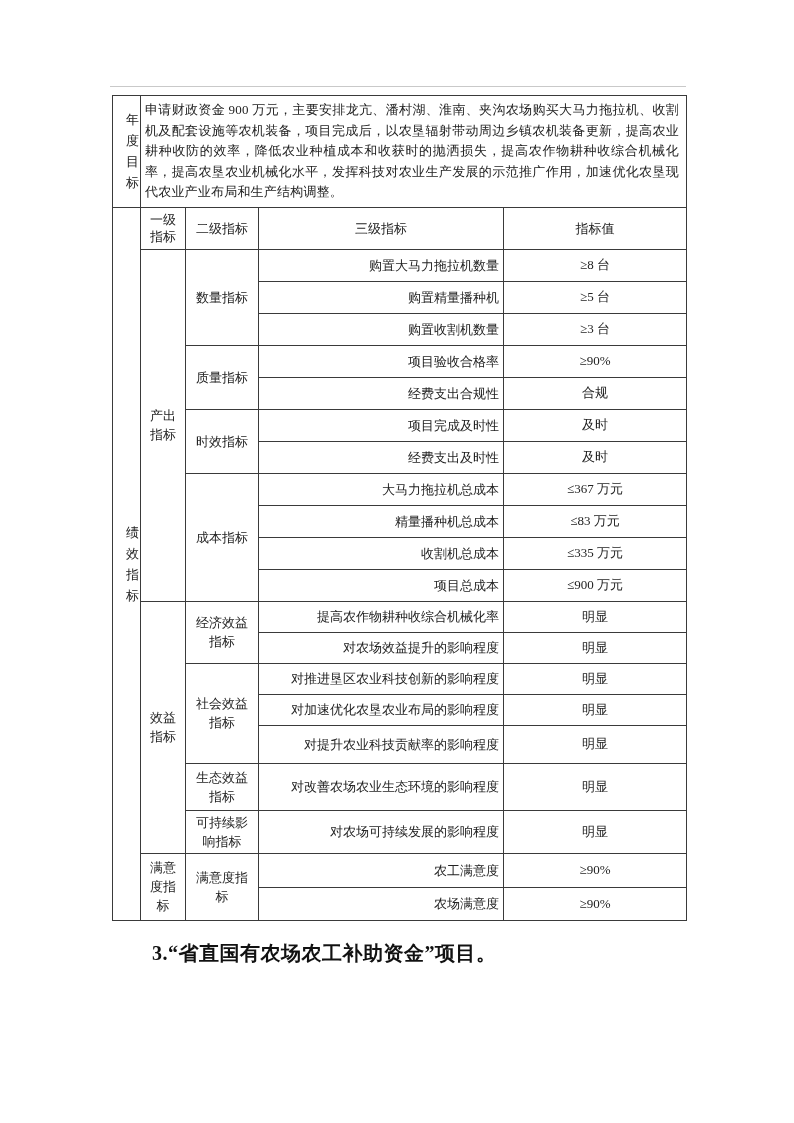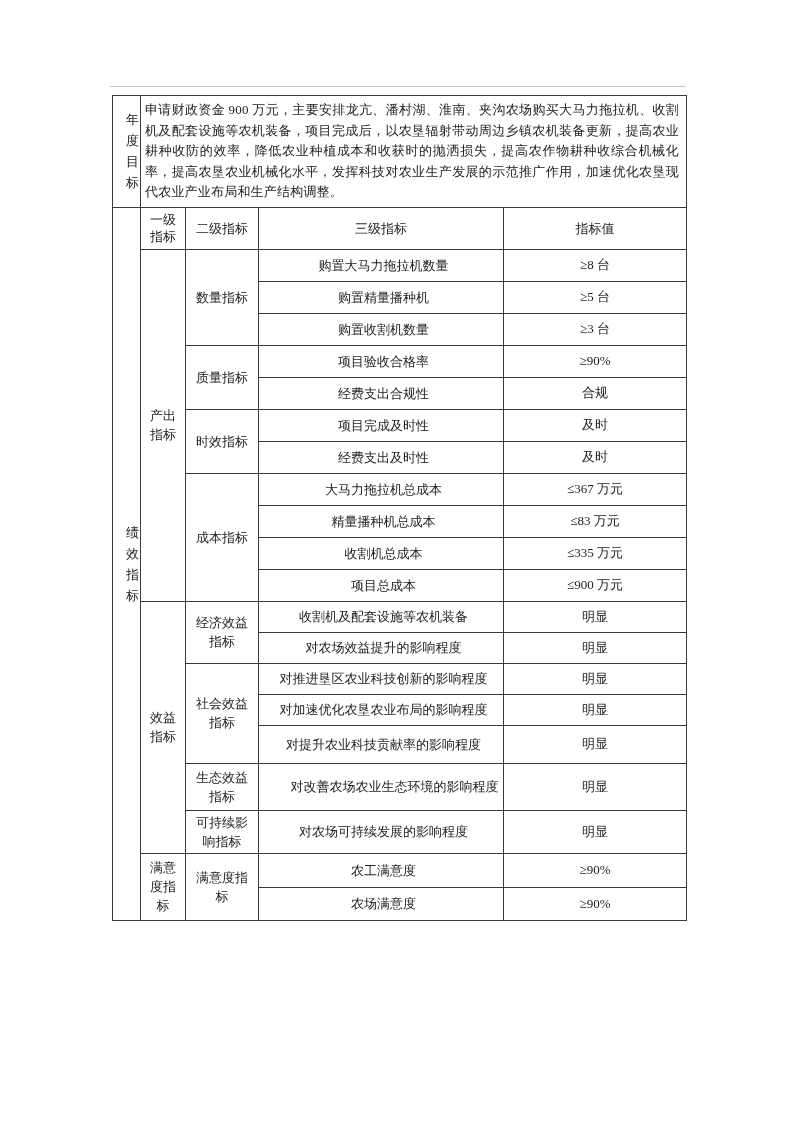--- a/index.html
+++ b/index.html
@@ -55,21 +55,21 @@
     text-align:center;
     padding:2px 4px;
     line-height:19px;
   }
   td.l2 {
     text-align:center;
     padding:2px 4px;
     line-height:19px;
   }
   td.iname {
-    text-align:center;
+    text-align:right;
     padding:2px 4px 2px 9px;
     line-height:17px;
   }
   td.ival {
     text-align:center;
     padding:2px 4px;
   }
   td.h32 { height:32px; }
   td.h31 { height:31px; }
   td.h38 { height:38px; }
@@ -183,21 +183,21 @@
           <td class="ival">≤335 万元</td>
         </tr>
         <tr>
           <td class="iname h32">项目总成本</td>
           <td class="ival">≤900 万元</td>
         </tr>
 
         <tr>
           <td class="l1" rowspan="7">效益指标</td>
           <td class="l2" rowspan="2">经济效益指标</td>
-          <td class="iname h31">收割机及配套设施等农机装备</td>
+          <td class="iname h31">提高农作物耕种收综合机械化率</td>
           <td class="ival">明显</td>
         </tr>
         <tr>
           <td class="iname h31">对农场效益提升的影响程度</td>
           <td class="ival">明显</td>
         </tr>
         <tr>
           <td class="l2" rowspan="3">社会效益指标</td>
           <td class="iname h31">对推进垦区农业科技创新的影响程度</td>
           <td class="ival">明显</td>
@@ -227,15 +227,16 @@
           <td class="iname h34">农工满意度</td>
           <td class="ival">≥90%</td>
         </tr>
         <tr>
           <td class="iname h33">农场满意度</td>
           <td class="ival">≥90%</td>
         </tr>
       </tbody>
     </table>
 
+    <div class="section-heading">3.“省直国有农场农工补助资金”项目。</div>
   </div>
 
 </div>
 
 </body></html>

